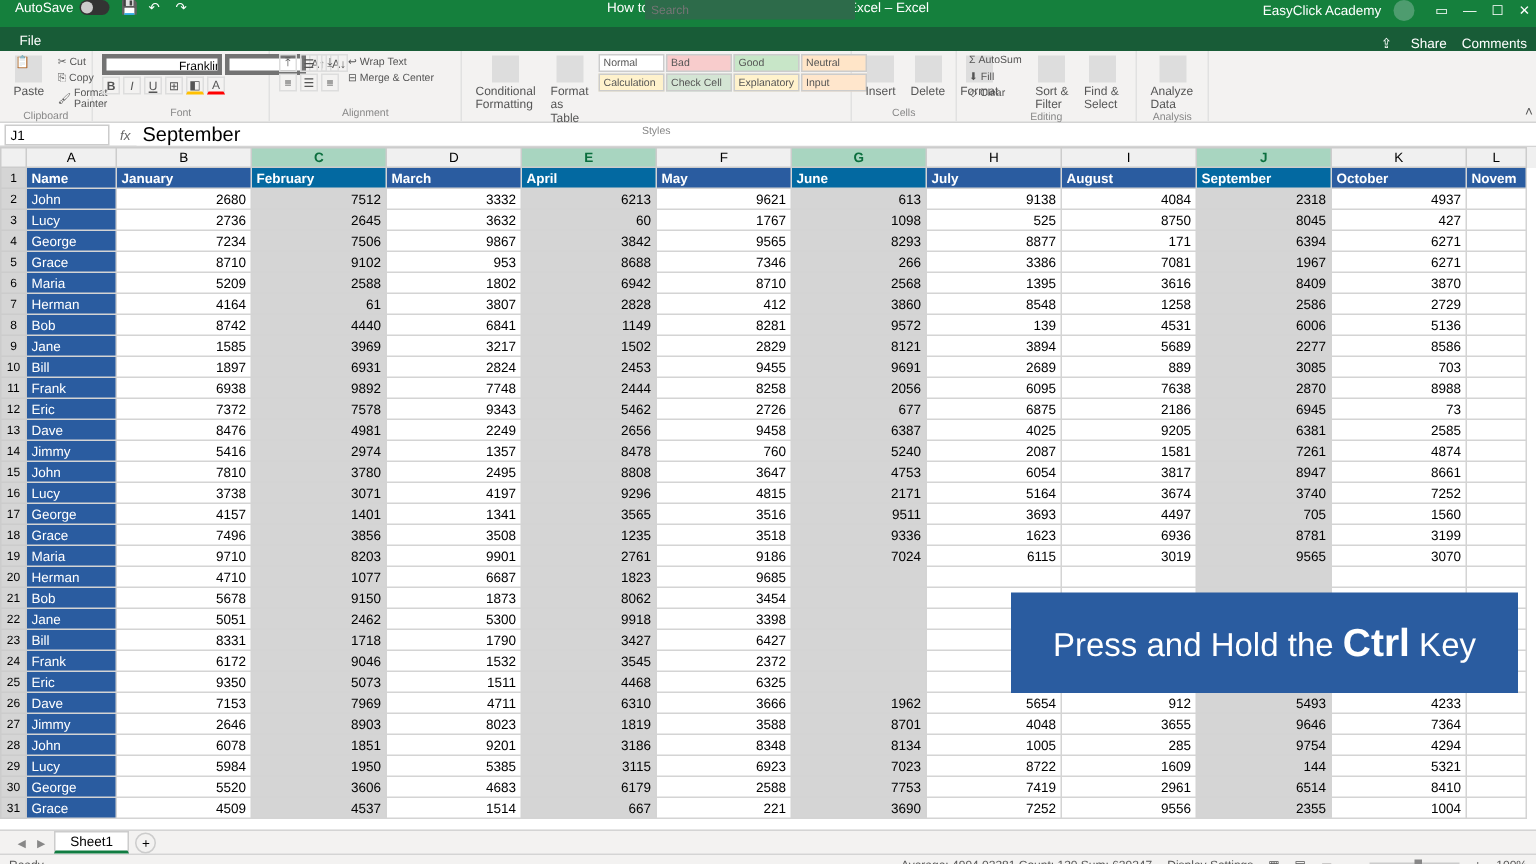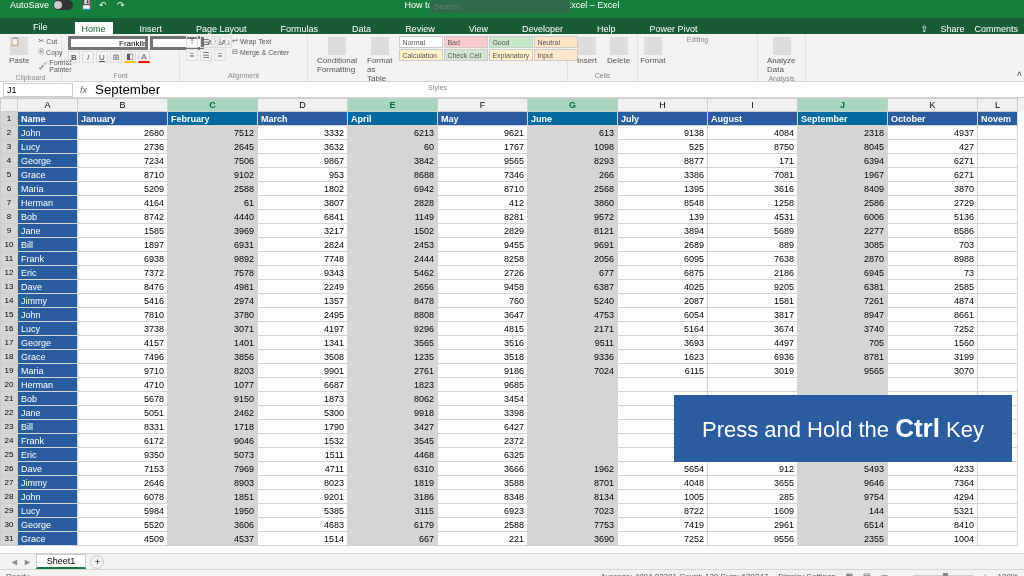--- a/index.html
+++ b/index.html
@@ -12,21 +12,21 @@
 .titlebar .qat { display: flex; gap: 6px; margin-left: 8px; }
 .titlebar .qat span { width: 12px; height: 12px; display: inline-block; }
 .titlebar .title { position: absolute; left: 50%; transform: translateX(-50%); font-size: 9px; }
 .titlebar .search-wrap { position: absolute; left: 430px; display: flex; align-items: center; }
 .titlebar .search { width: 140px; height: 13px; background: #2d6b4a; border: none; color: #fff; font-size: 8px; padding: 0 4px; }
 .titlebar .right { position: absolute; right: 4px; display: flex; align-items: center; gap: 8px; }
 .titlebar .user-badge { width: 14px; height: 14px; background: #4e9c6f; border-radius: 50%; }
 .titlebar .win-btns { display: flex; gap: 10px; margin-left: 6px; }
 
 .tabs { height: 16px; background: #185c37; display: flex; align-items: flex-end; padding-left: 6px; font-size: 9px; }
-.tabs .tab { padding: 2px 7px; color: #fff; cursor: pointer; margin-left: 20px; }
+.tabs .tab { padding: 2px 7px; color: #fff; cursor: pointer; }
 .tabs .tab.active { background: #fff; color: #185c37; }
 .tabs .right-actions { position: absolute; right: 6px; display: flex; gap: 10px; color: #fff; font-size: 9px; align-items: center; }
 .tabs .right-actions .share-ico { width: 10px; height: 10px; display: inline-block; }
 
 .ribbon { height: 48px; background: #f3f2f1; border-bottom: 1px solid #d4d4d4; display: flex; font-size: 8px; color: #555; position: relative; }
 .ribbon .group { border-right: 1px solid #e1e1e1; padding: 2px 6px; display: flex; flex-direction: column; justify-content: space-between; }
 .ribbon .group-label { text-align: center; font-size: 7px; color: #888; }
 .ribbon .group-content { display: flex; gap: 4px; align-items: flex-start; flex: 1; }
 .ribbon .btn-lg { display: flex; flex-direction: column; align-items: center; gap: 1px; padding: 1px 3px; cursor: pointer; }
 .ribbon .btn-lg .ico { width: 18px; height: 18px; background: #ddd; }
@@ -90,25 +90,34 @@
   </div>
   <div class="qat">
     <span>💾</span>
     <span>↶</span>
     <span>↷</span>
   </div>
   <div class="title">How to Select Two Different Columns in Excel – Excel</div>
   <div class="search-wrap">
     <input class="search" placeholder="Search" style="">
   </div>
+  <div class="right">
+    <span>EasyClick Academy</span>
+    <span class="user-badge"></span>
+    <div class="win-btns">
+      <span>▭</span>
+      <span>—</span>
+      <span>☐</span>
+      <span>✕</span>
+    </div>
+  </div>
 </div>
 
 <div class="tabs">
   <span class="tab" style="color:#fff">File</span>
-  <span id="tab-container"><span class="tab active">Home</span><span class="tab">Insert</span><span class="tab">Page Layout</span><span class="tab">Formulas</span><span class="tab">Data</span><span class="tab">Review</span><span class="tab">View</span><span class="tab">Developer</span><span class="tab">Help</span><span class="tab">Power Pivot</span></span>
   <div class="right-actions">
     <span class="share-ico">⇪</span>
     <span>Share</span>
     <span>Comments</span>
   </div>
 </div>
 
 <div class="ribbon">
   <div class="group" style="width:62px">
     <div class="group-content">
@@ -206,20 +215,35 @@
           <span>Delete</span>
         </div>
       <div class="btn-lg">
           <div class="ico"></div>
           <span>Format</span>
         </div>
     </div>
     <div class="group-label">Cells</div>
   </div>
   <div class="group" style="width:120px">
+    <div class="group-content">
+      <div class="vstack">
+        <div class="btn-sm">Σ <span>AutoSum</span></div>
+        <div class="btn-sm">⬇ <span>Fill</span></div>
+        <div class="btn-sm">◇ <span>Clear</span></div>
+      </div>
+      <div class="btn-lg">
+          <div class="ico"></div>
+          <span>Sort &amp; Filter</span>
+        </div>
+      <div class="btn-lg">
+          <div class="ico"></div>
+          <span>Find &amp; Select</span>
+        </div>
+    </div>
     <div class="group-label">Editing</div>
   </div>
   <div class="group" style="width:48px">
     <div class="group-content">
       <div class="btn-lg">
           <div class="ico"></div>
           <span>Analyze Data</span>
         </div>
     </div>
     <div class="group-label">Analysis</div>

